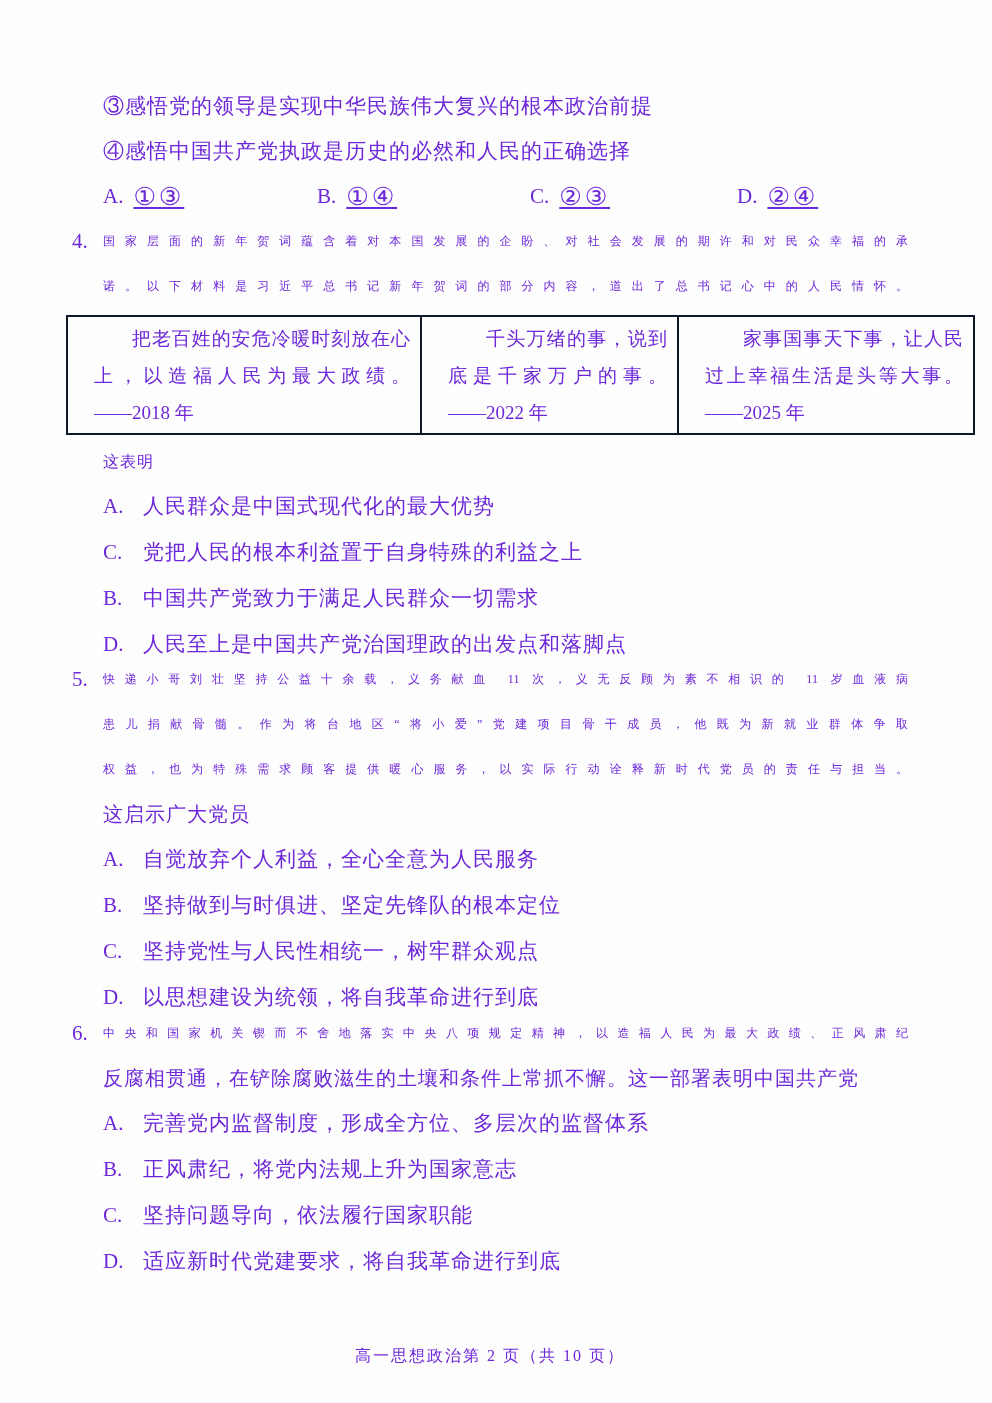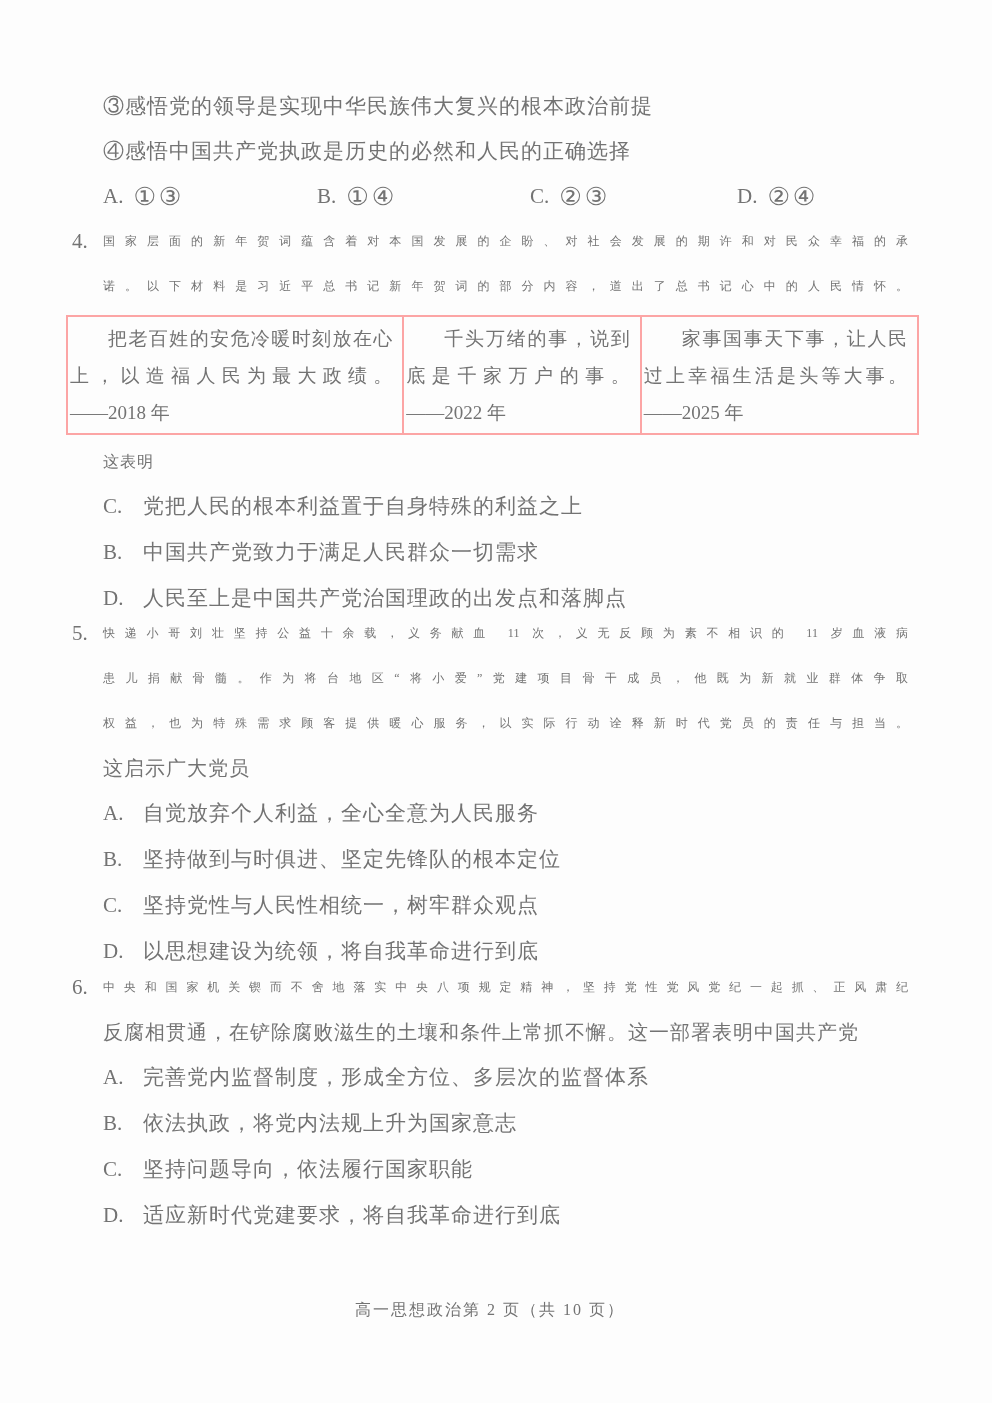--- a/index.html
+++ b/index.html
@@ -1,45 +1,45 @@
 <!DOCTYPE html>
 <html><head>
 <meta charset="utf-8">
 <style>
   html,body{margin:0;padding:0;background:#ffffff;}
   .page{
     position:relative;
     width:992px;height:1403px;
     box-sizing:border-box;
     background:#fdfdfd;
-    color:#737373;
+    color:#6d28d9;
     font-family:"Liberation Serif","DejaVu Serif",serif;
     padding:84px 84px 0 72px;
     overflow:hidden;
   }
   .indent{margin-left:31px;}
   .line{font-size:21px;line-height:45px;letter-spacing:1px;white-space:nowrap;}
   
   .choices-inline{display:flex;margin-left:31px;line-height:45px;}
   .ichoice{display:inline-block;font-size:21px;}
   .ichoice .ilabel{display:inline-block;margin-right:10px;}
-  .circles{font-size:25px;letter-spacing:3px;vertical-align:-2px;font-family:"DejaVu Sans","Liberation Sans",sans-serif;}
+  .circles{font-size:25px;letter-spacing:3px;vertical-align:-2px;font-family:"DejaVu Sans","Liberation Sans",sans-serif;text-decoration:underline;}
   .w1{width:214px;} .w2{width:213px;} .w3{width:207px;}
   
   .question{position:relative;padding-left:31px;}
   .qnum{position:absolute;left:0;top:0;font-size:21px;line-height:45px;}
   .jline{font-size:12px;line-height:45px;text-align:justify;text-align-last:justify;word-break:break-all;}
   .lline{font-size:20px;line-height:45px;letter-spacing:1px;}
   .prompt{font-size:16px;line-height:45px;letter-spacing:1px;}
   .choice{line-height:45px;white-space:nowrap;}
   .clabel{display:inline-block;width:40px;font-size:21px;}
   .ctext{font-size:21px;letter-spacing:1px;}
   
   table.quotes{border-collapse:collapse;table-layout:fixed;width:853px;margin:6px 0 4px -37px;}
-  table.quotes td{border:2px solid #fca5a5;vertical-align:top;padding:3px 10px 2px 2px;margin-left:8px;}
+  table.quotes td{border:2px solid #0f172a;vertical-align:top;padding:3px 10px 2px 26px;margin-left:8px;}
   td.c1{width:316px;} td.c2{width:219px;} td.c3{width:258px;}
   .cellq{font-size:19px;line-height:37px;text-indent:2em;text-align:justify;text-align-last:justify;word-break:break-all;}
   .year{font-size:19px;line-height:37px;text-align:left;padding-right:4px;}
   .q5{margin-top:-11px;}
   .q6{margin-top:-10px;}
   .footer{margin-top:48px;text-align:center;font-size:16px;line-height:45px;letter-spacing:2px;}
 </style>
 </head>
 <body>
 
@@ -74,42 +74,43 @@
         </td>
         <td class="c3">
           <div class="cellq">家事国事天下事，让人民过上幸福生活是头等大事。</div>
           <div class="year">——2025 年</div>
         </td>
       </tr>
     </tbody>
       </table>
 
     <div class="prompt">这表明</div>
+    <div class="choice"><span class="clabel">A.</span><span class="ctext">人民群众是中国式现代化的最大优势</span></div>
     <div class="choice"><span class="clabel">C.</span><span class="ctext">党把人民的根本利益置于自身特殊的利益之上</span></div>
     <div class="choice"><span class="clabel">B.</span><span class="ctext">中国共产党致力于满足人民群众一切需求</span></div>
     <div class="choice"><span class="clabel">D.</span><span class="ctext">人民至上是中国共产党治国理政的出发点和落脚点</span></div>
   </section>
 
   <section class="question q5">
     <span class="qnum">5.</span>
     <div class="jline">快递小哥刘壮坚持公益十余载，义务献血 11 次，义无反顾为素不相识的 11 岁血液病</div>
     <div class="jline">患儿捐献骨髓。作为将台地区“将小爱”党建项目骨干成员，他既为新就业群体争取</div>
     <div class="jline">权益，也为特殊需求顾客提供暖心服务，以实际行动诠释新时代党员的责任与担当。</div>
     <div class="lline">这启示广大党员</div>
     <div class="choice"><span class="clabel">A.</span><span class="ctext">自觉放弃个人利益，全心全意为人民服务</span></div>
     <div class="choice"><span class="clabel">B.</span><span class="ctext">坚持做到与时俱进、坚定先锋队的根本定位</span></div>
     <div class="choice"><span class="clabel">C.</span><span class="ctext">坚持党性与人民性相统一，树牢群众观点</span></div>
     <div class="choice"><span class="clabel">D.</span><span class="ctext">以思想建设为统领，将自我革命进行到底</span></div>
   </section>
 
   <section class="question q6">
     <span class="qnum">6.</span>
-    <div class="jline">中央和国家机关锲而不舍地落实中央八项规定精神，坚持党性党风党纪一起抓、正风肃纪</div>
+    <div class="jline">中央和国家机关锲而不舍地落实中央八项规定精神，以造福人民为最大政绩、正风肃纪</div>
     <div class="lline">反腐相贯通，在铲除腐败滋生的土壤和条件上常抓不懈。这一部署表明中国共产党</div>
     <div class="choice"><span class="clabel">A.</span><span class="ctext">完善党内监督制度，形成全方位、多层次的监督体系</span></div>
-    <div class="choice"><span class="clabel">B.</span><span class="ctext">依法执政，将党内法规上升为国家意志</span></div>
+    <div class="choice"><span class="clabel">B.</span><span class="ctext">正风肃纪，将党内法规上升为国家意志</span></div>
     <div class="choice"><span class="clabel">C.</span><span class="ctext">坚持问题导向，依法履行国家职能</span></div>
     <div class="choice"><span class="clabel">D.</span><span class="ctext">适应新时代党建要求，将自我革命进行到底</span></div>
   </section>
 
   <div class="footer">高一思想政治第 2 页（共 10 页）</div>
 
 </div>
 
 </body></html>

